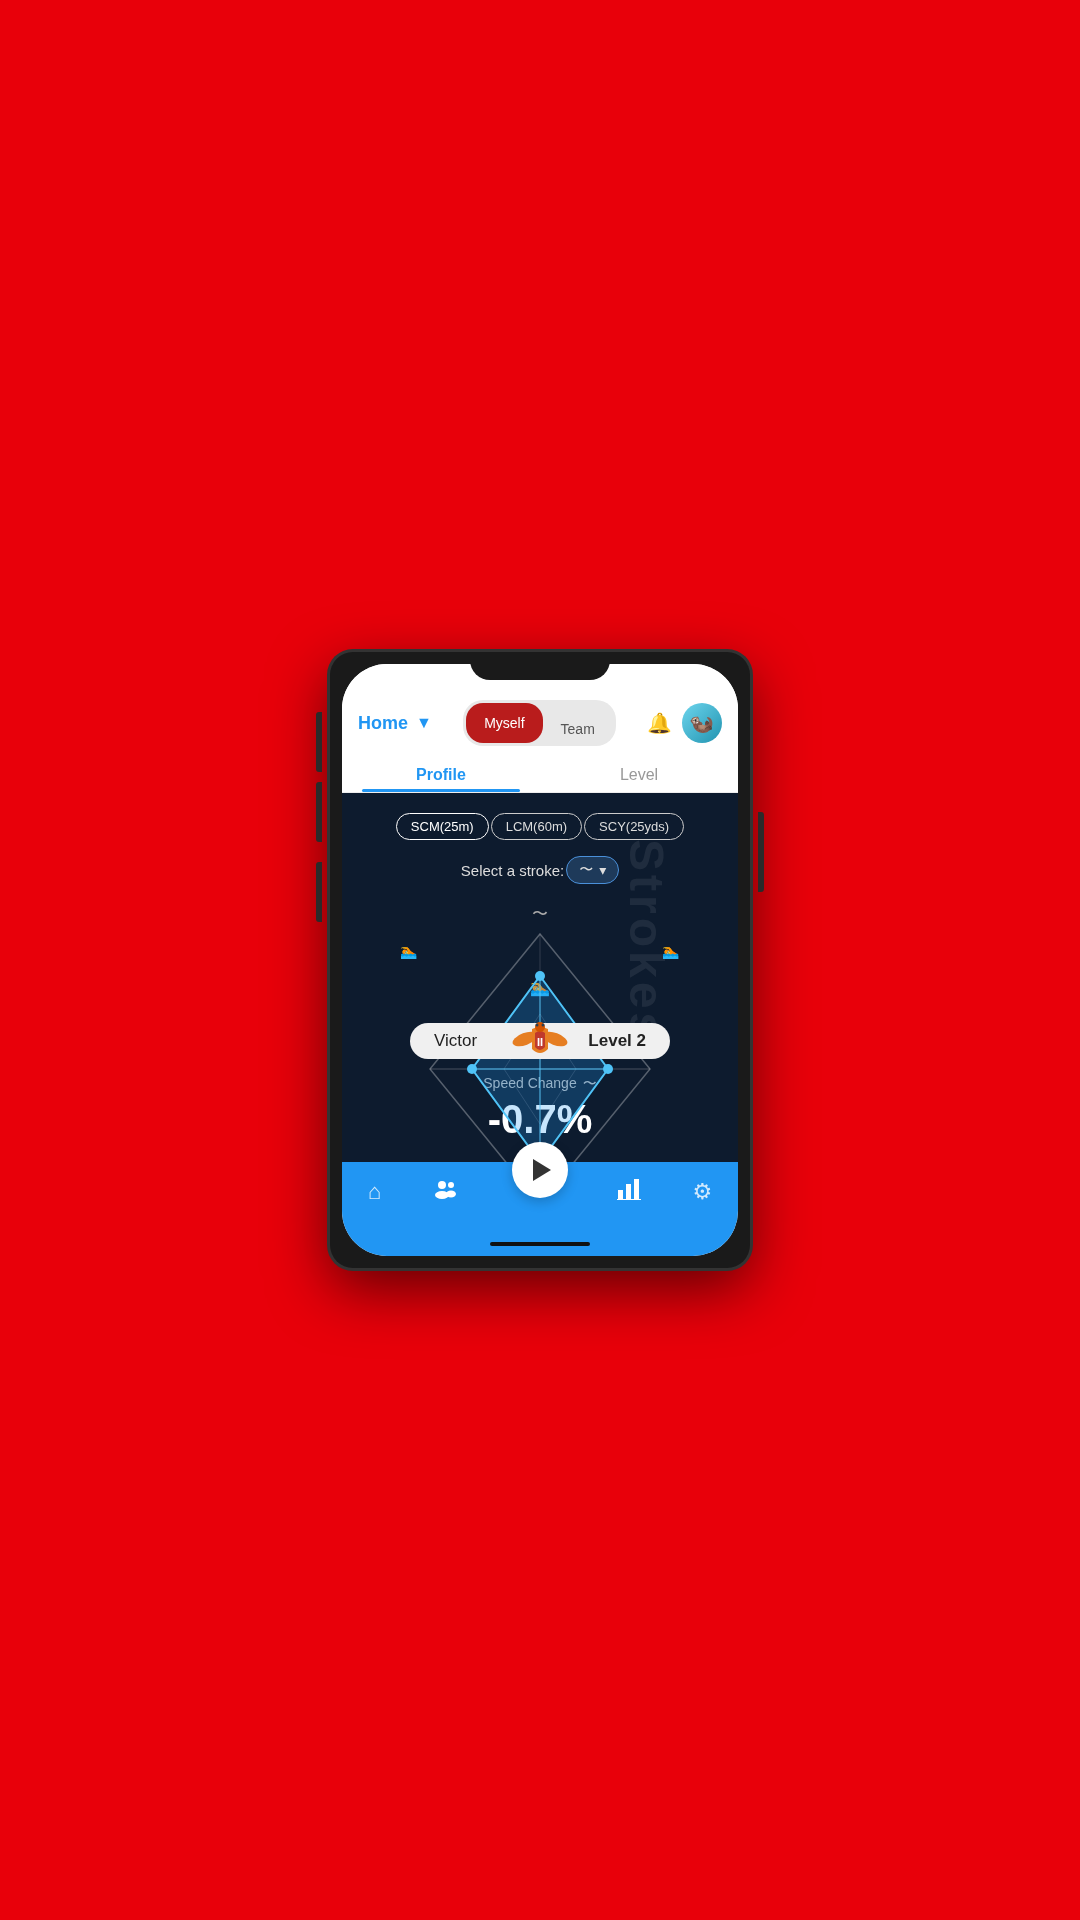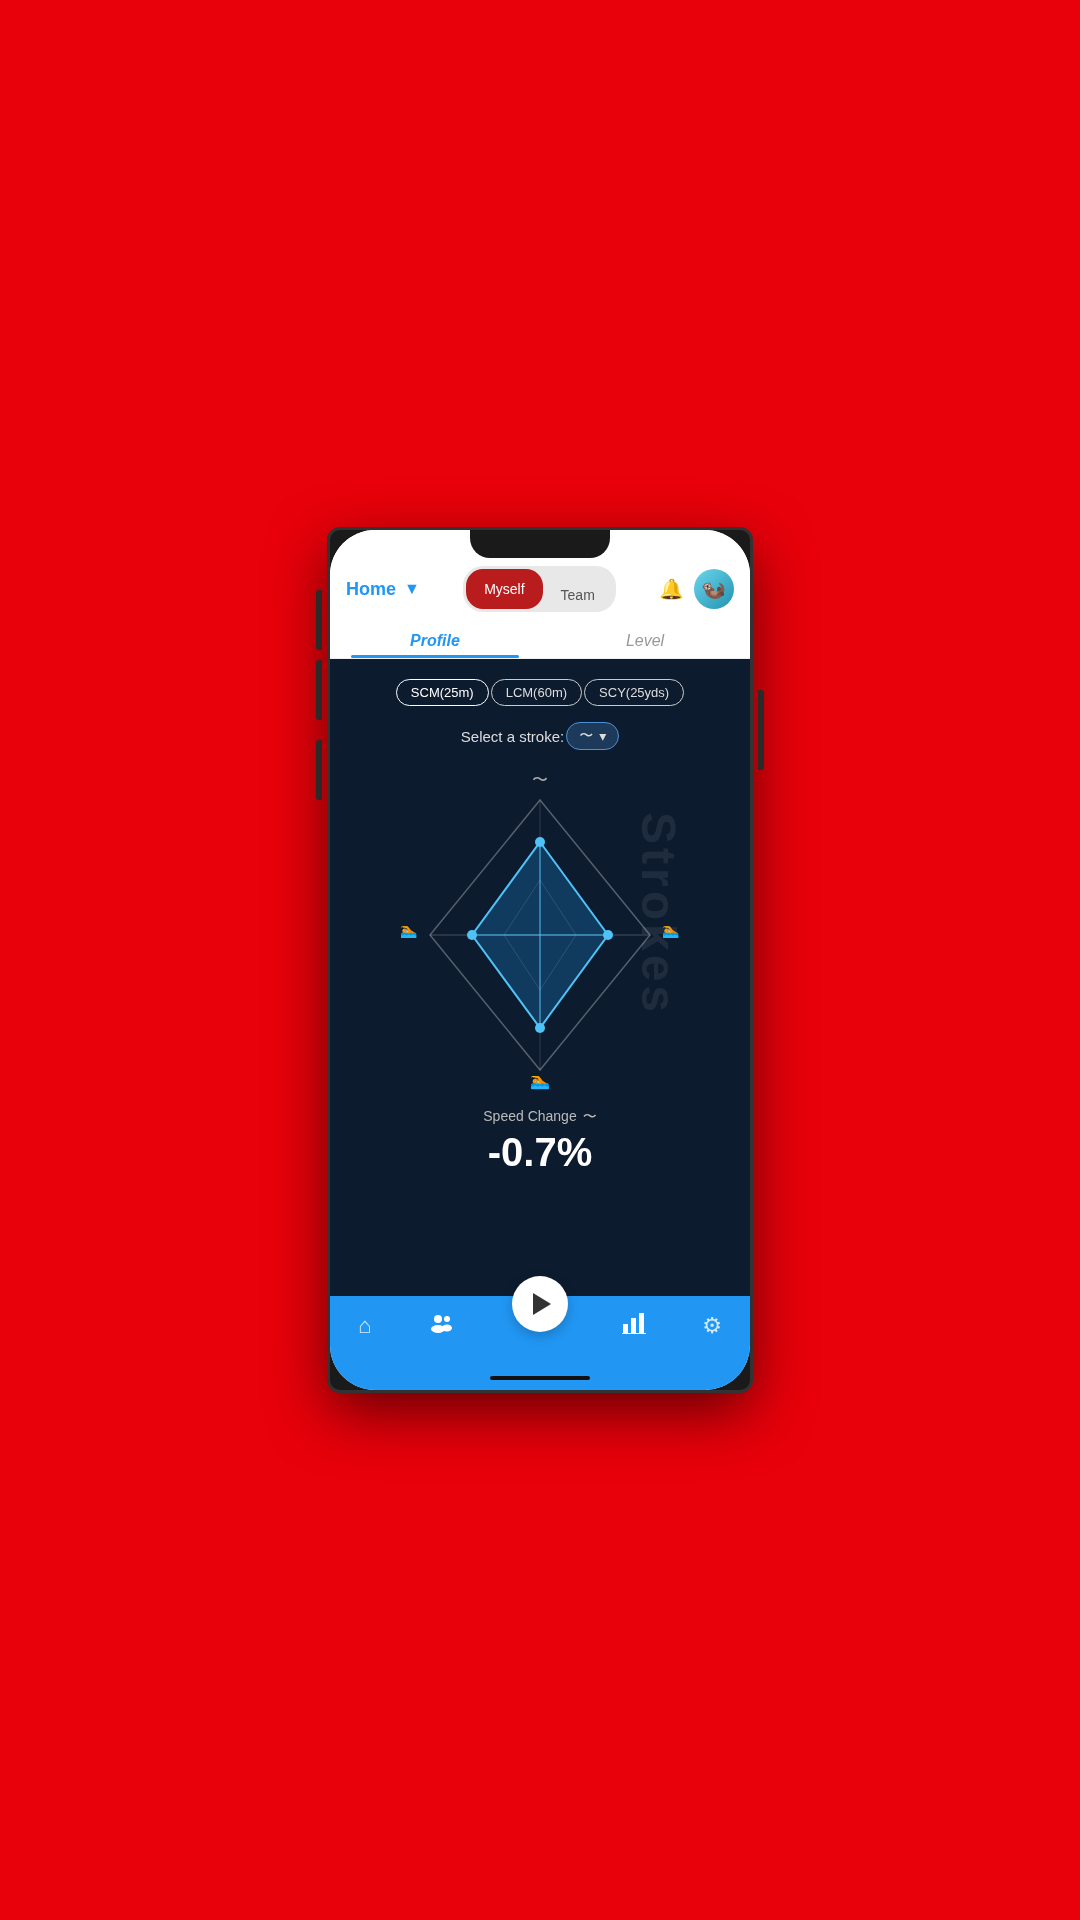--- a/index.html
+++ b/index.html
@@ -6,24 +6,24 @@
     body {
       background: #e8000a;
       display: flex;
       justify-content: center;
       align-items: center;
       min-height: 100vh;
       font-family: -apple-system, BlinkMacSystemFont, 'Segoe UI', sans-serif;
     }
     .phone-outer {
       width: 420px;
-      height: 860px;
+      height: 616px;
       background: #1a1a1a;
-      border-radius: 10px;
-      padding: 0;
+      border-radius: 23px;
+      padding: 12px;
       box-shadow: 0 0 0 3px #333, 0 20px 60px rgba(0,0,0,0.6);
       position: relative;
     }
     .phone-inner {
       width: 100%;
       height: 100%;
       background: #fff;
       border-radius: 45px;
       overflow: hidden;
       display: flex;
@@ -140,21 +140,20 @@
     }
     .tab-item {
       flex: 1;
       text-align: center;
       padding: 12px 0 8px;
       font-size: 16px;
       font-weight: 500;
       cursor: pointer;
       position: relative;
       color: #999;
-      font-style: italic;
     }
     .tab-item.active {
       color: #2196F3;
       font-weight: 700;
     }
     .tab-item.active::after {
       content: '';
       position: absolute;
       bottom: 0;
       left: 10%;
@@ -410,20 +409,40 @@
           <circle cx="130" cy="238" r="5" fill="#4fc3f7"></circle>
           <circle cx="62" cy="145" r="5" fill="#4fc3f7"></circle>
 
           <line x1="130" y1="145" x2="130" y2="52" stroke="#4fc3f7" stroke-width="1.5" opacity="0.6"></line>
           <line x1="130" y1="145" x2="198" y2="145" stroke="#4fc3f7" stroke-width="1.5" opacity="0.6"></line>
           <line x1="130" y1="145" x2="130" y2="238" stroke="#4fc3f7" stroke-width="1.5" opacity="0.6"></line>
           <line x1="130" y1="145" x2="62" y2="145" stroke="#4fc3f7" stroke-width="1.5" opacity="0.6"></line>
         </svg>
       </div>
 
+      <div class="victor-badge">
+        <span class="victor-name">Victor</span>
+
+        <svg width="60" height="60" viewBox="0 0 60 60" style="position:absolute;left:50%;top:50%;transform:translate(-50%,-50%);">
+
+          <ellipse cx="15" cy="28" rx="13" ry="6" fill="#e67e22" transform="rotate(-20 15 28)"></ellipse>
+          <ellipse cx="45" cy="28" rx="13" ry="6" fill="#e67e22" transform="rotate(20 45 28)"></ellipse>
+
+          <path d="M22 18 Q30 14 38 18 L38 38 Q30 46 22 38 Z" fill="#e67e22"></path>
+
+          <path d="M25 22 Q30 18 35 22 L35 36 Q30 42 25 36 Z" fill="#c0392b"></path>
+
+          <text x="30" y="35" text-anchor="middle" fill="white" font-size="11" font-weight="bold">II</text>
+
+          <circle cx="30" cy="16" r="5" fill="#d35400"></circle>
+          <circle cx="27" cy="14" r="1.5" fill="#2c3e50"></circle>
+          <circle cx="33" cy="14" r="1.5" fill="#2c3e50"></circle>
+        </svg>
+        <span class="victor-level">Level 2</span>
+      </div>
 
       <div style="text-align:center;margin-top:8px;">
         <div class="speed-label">
           <span>Speed Change</span>
           <span>〜</span>
         </div>
         <div class="speed-value">-0.7%</div>
       </div>
 
     </div>

